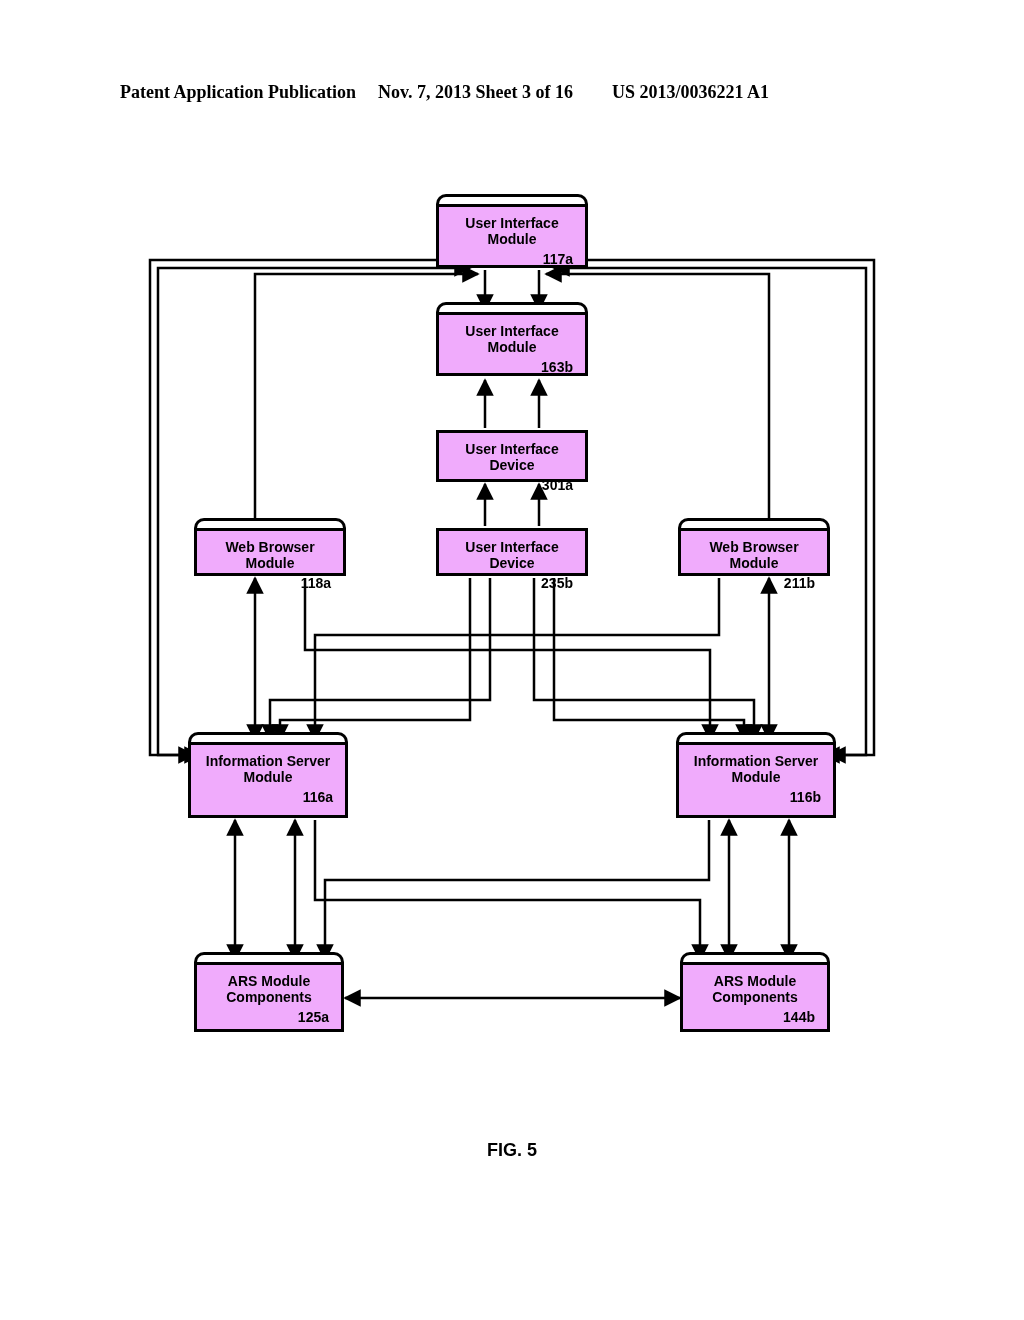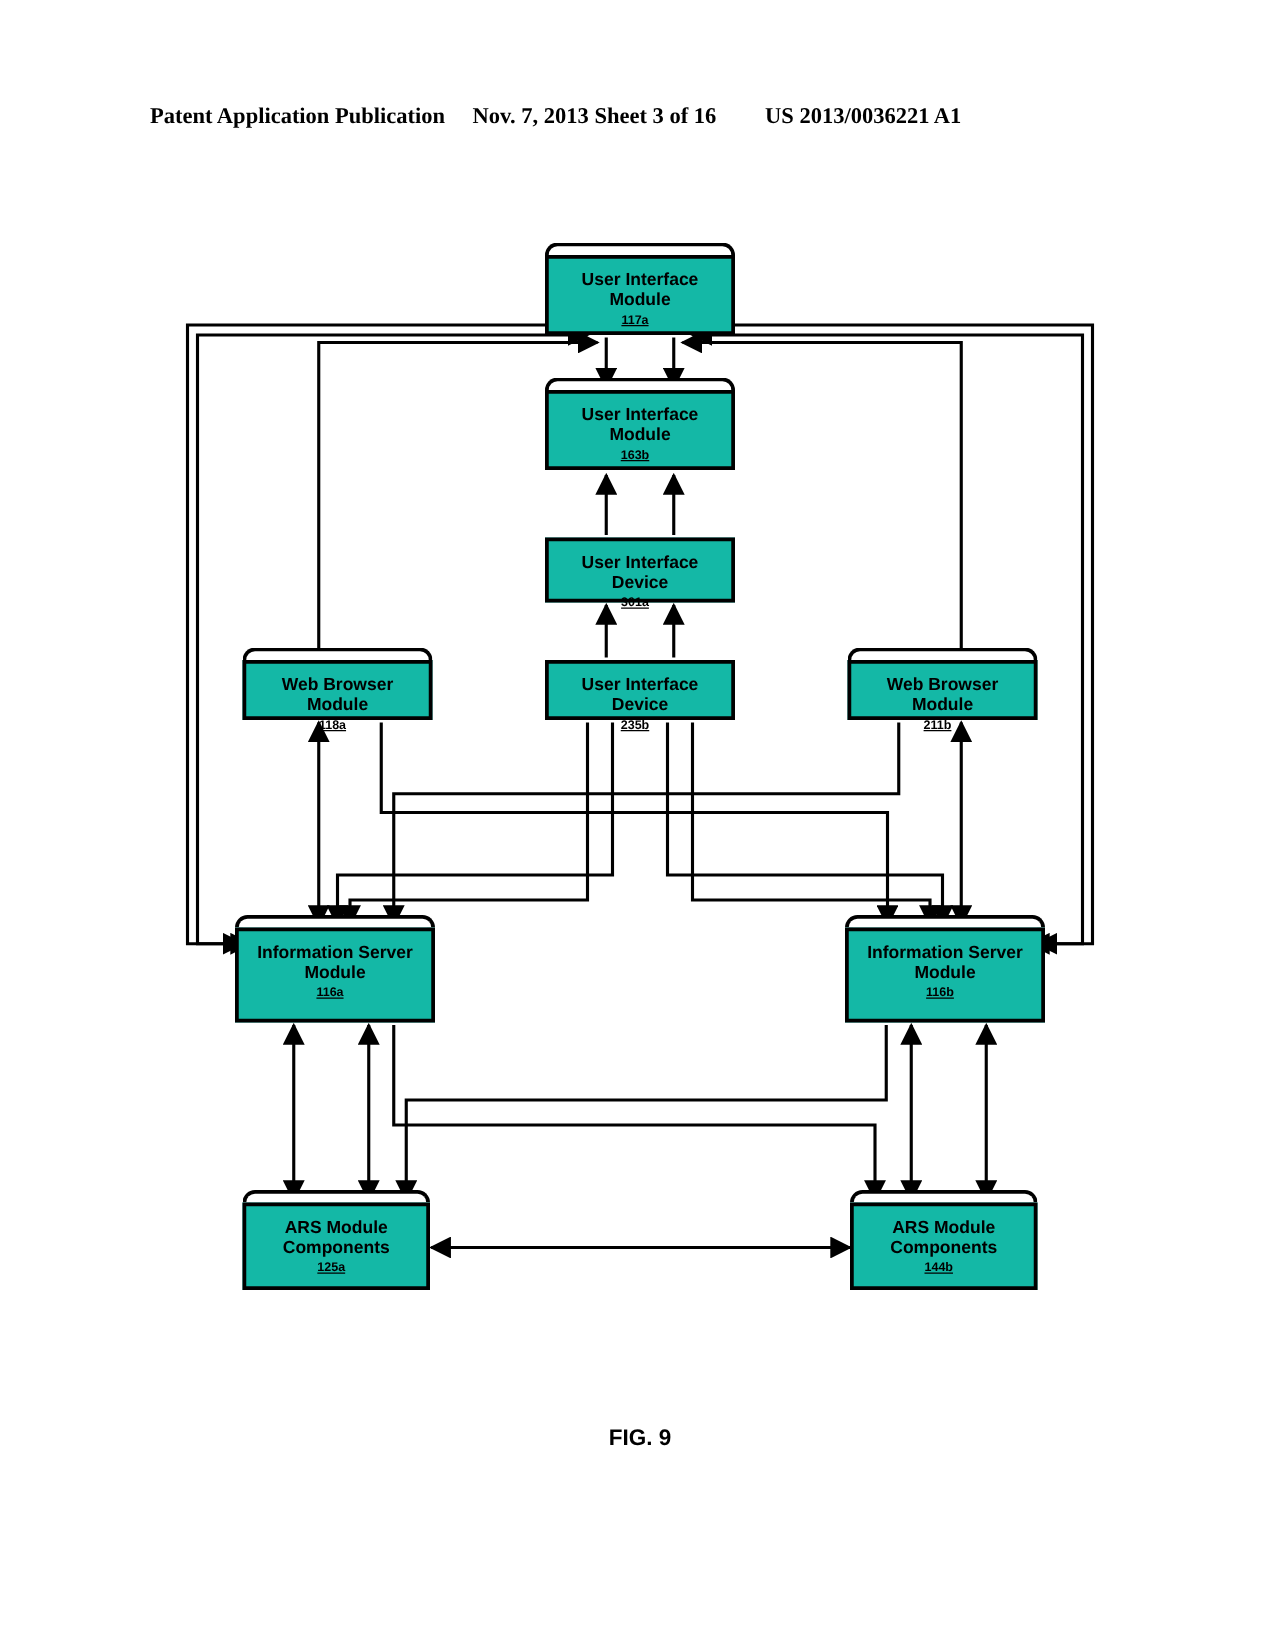--- a/index.html
+++ b/index.html
@@ -25,36 +25,35 @@
   .diagram {
     position: absolute;
     top: 180px;
     left: 140px;
     width: 744px;
     height: 940px;
   }
   .box {
     position: absolute;
     border: 3px solid #000;
-    background: #14b8a6;
+    background: #f0abfc;
     text-align: center;
     font-family: Arial, sans-serif;
     font-weight: 700;
     font-size: 14px;
     line-height: 1.15;
     padding: 8px 4px 4px;
     box-sizing: border-box;
   }
   .box .ref {
     display: block;
-    text-decoration: underline;
     margin-top: 4px;
-    text-align: center;
+    text-align: right;
     padding-right: 8px;
-    font-size: 10px;
+    font-size: 14px;
   }
   .lid {
     position: absolute;
     height: 10px;
     border: 3px solid #000;
     border-bottom: none;
     border-radius: 12px 12px 0 0;
     background: #fff;
     box-sizing: border-box;
   }
@@ -192,13 +191,13 @@
   </div>
 
   <div class="lid" style="left:540px; top:772px; width:150px;"></div>
   <div class="box" style="left:540px; top:782px; width:150px; height:70px;">
     <span>ARS Module Components</span>
     <span class="ref">144b</span>
   </div>
 
 </div>
 
-<div class="caption">FIG. 9</div>
+<div class="caption">FIG. 5</div>
 
 </body></html>

